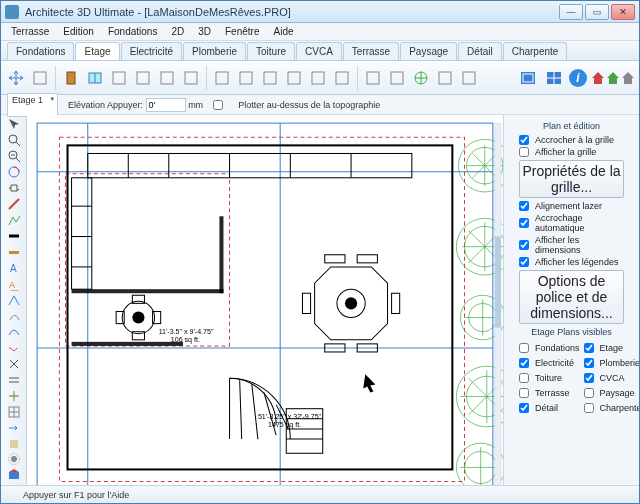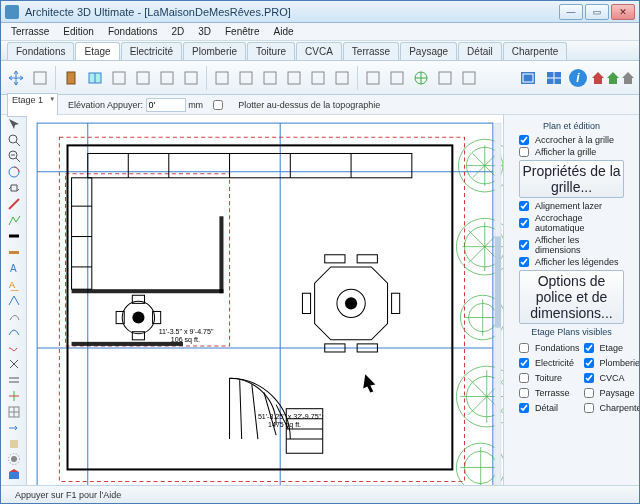--- a/index.html
+++ b/index.html
@@ -46,21 +46,21 @@
 .canvas-wrap { flex: 1; position: relative; overflow: hidden; background: #fff; }
 .canvas { position: absolute; inset: 0; }
 
 .right-panel { width: 136px; background: #f2f6fa; border-left: 1px solid #c5d6e4; padding: 4px 15px; font-size: 9px; color: #222; overflow-y: auto; }
 .panel-title { text-align: center; font-size: 9px; color: #1a3a5a; margin: 2px 0 4px; }
 .chk-row { display: flex; align-items: center; gap: 6px; margin: 2px 0; }
 .chk-row input { width: 10px; height: 10px; }
 .panel-btn { display: block; width: 100%; font-size: 14px; padding: 2px 2px; margin: 3px 0; background: linear-gradient(#fdfdfd,#e8eef4); border: 1px solid #a9bfd2; border-radius: 2px; cursor: pointer; text-align: center; color: #223; }
 .plans-grid { display: grid; grid-template-columns: 1fr 1fr; gap: 1px 4px; margin-top: 2px; }
 
-.statusbar { height: 18px; background: linear-gradient(#f6f9fc,#e4edf5); border-top: 1px solid #c5d6e4; font-size: 9px; color: #333; display: flex; align-items: center; padding: 0 14px; }
+.statusbar { height: 18px; background: linear-gradient(#f6f9fc,#e4edf5); border-top: 1px solid #c5d6e4; font-size: 9px; color: #333; display: flex; align-items: center; padding: 0 22px; }
 
 
 .wall { stroke: #000; stroke-width: 2; fill: none; }
 .wall-thin { stroke: #000; stroke-width: 1; fill: none; }
 .blue-line { stroke: #3a7fd1; stroke-width: 1; fill: none; }
 .red-dash { stroke: #d14040; stroke-width: 1; stroke-dasharray: 4 3; fill: none; }
 .hatch { fill: #000; opacity: .85; }
 .dim-text { font-size: 7px; fill: #000; }
 .tree { stroke: #3cb043; stroke-width: 0.7; fill: none; }
 </style>

